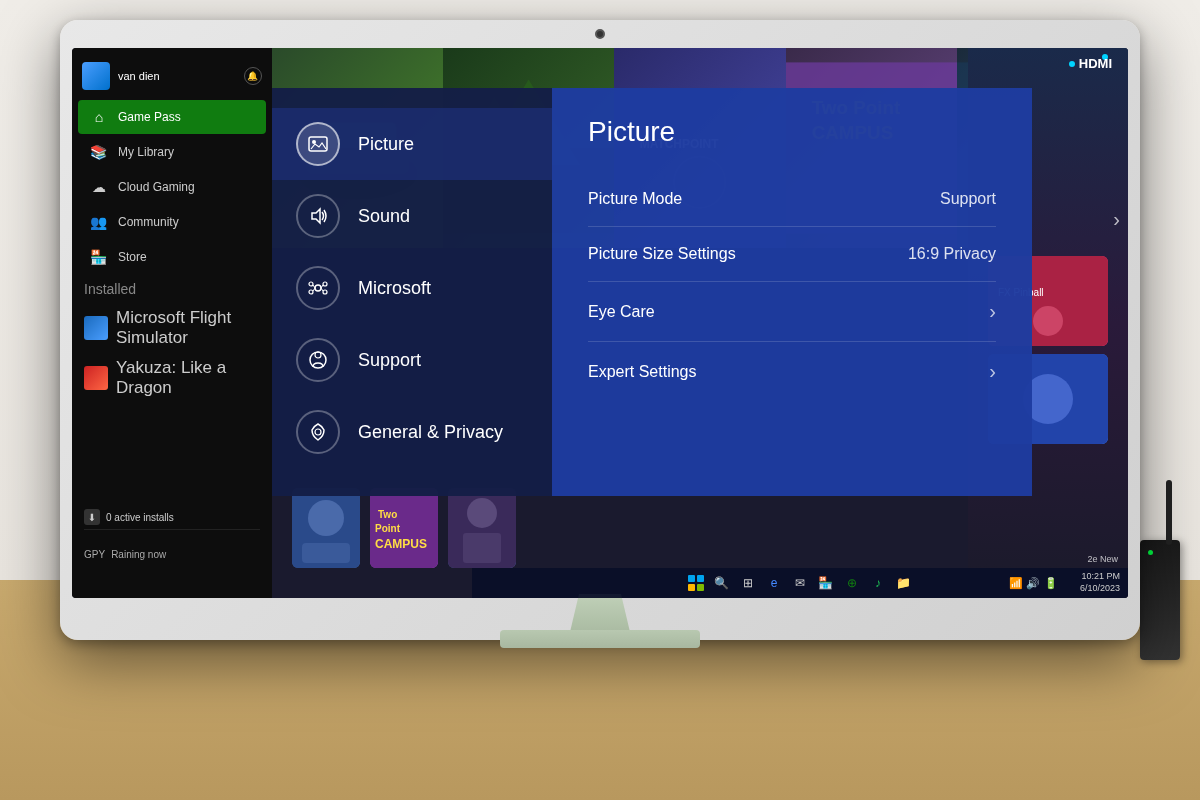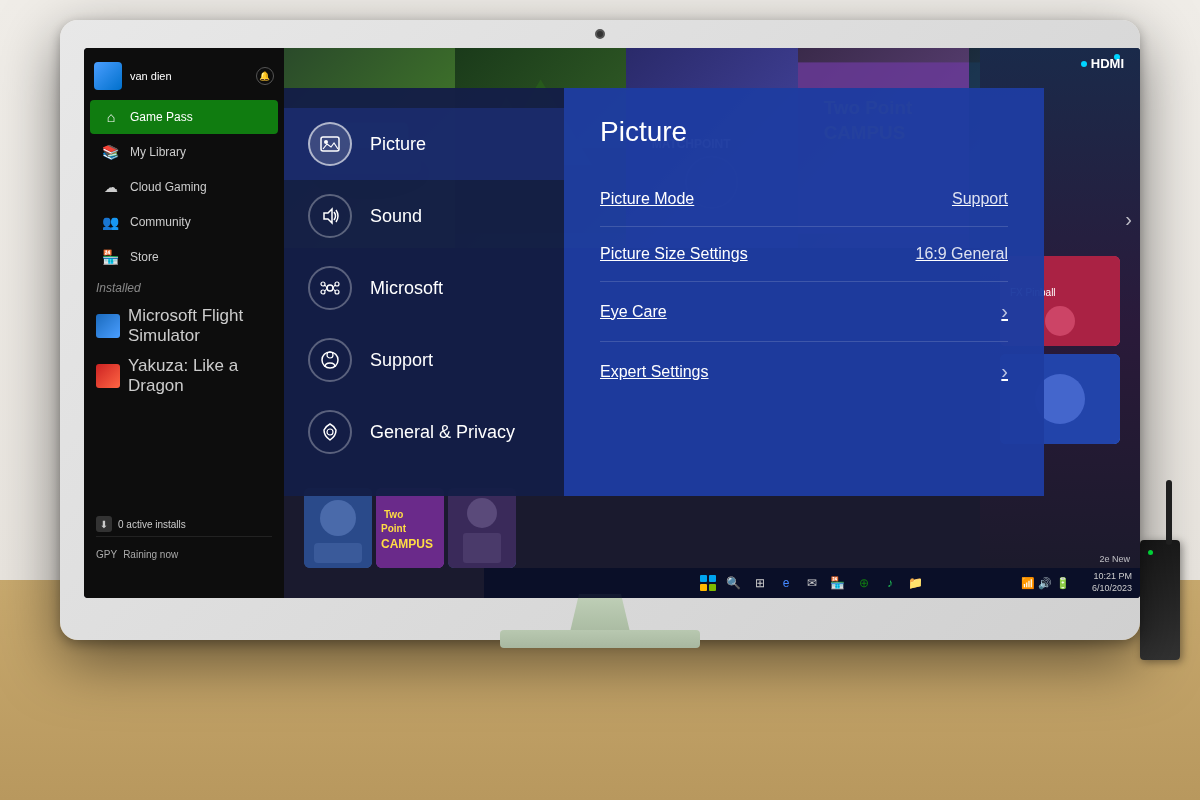--- a/index.html
+++ b/index.html
@@ -29,21 +29,21 @@
       position: absolute;
       top: 20px;
       left: 60px;
       right: 60px;
       bottom: 160px;
       background: linear-gradient(135deg, #e8e8e8 0%, #d0d0d0 100%);
       border-radius: 18px;
       box-shadow: 0 20px 60px rgba(0,0,0,0.5), 0 4px 12px rgba(0,0,0,0.3);
       display: flex;
       flex-direction: column;
-      align-items: flex-end;
+      align-items: center;
     }
 
     
     .monitor-bezel-top {
       width: 100%;
       height: 28px;
       display: flex;
       align-items: center;
       justify-content: center;
       position: relative;
@@ -158,22 +158,21 @@
       display: flex;
       align-items: center;
       justify-content: center;
       font-size: 14px;
       flex-shrink: 0;
     }
 
     .xbox-installed-section {
       padding: 6px 12px;
       color: #888;
-      font-size: 12px;
-      font-style: italic;
+      font-size: 14px;
     }
 
     .xbox-installed-game {
       display: flex;
       align-items: center;
       padding: 5px 12px;
       color: #ccc;
       font-size: 17px;
       cursor: pointer;
     }
@@ -222,21 +221,21 @@
       font-size: 10px;
     }
 
     .weather-item {
       display: flex;
       align-items: center;
       color: #aaa;
       font-size: 10px;
       gap: 6px;
       border-top: 1px solid #222;
-      padding-top: 12px;
+      padding-top: 19px;
     }
 
     
     .main-content {
       position: absolute;
       left: 200px;
       top: 0;
       right: 0;
       height: 100%;
       background: #1a1a2e;
@@ -391,21 +390,20 @@
     }
 
     .settings-row {
       display: flex;
       align-items: center;
       justify-content: space-between;
       padding: 18px 0;
       border-bottom: 1px solid rgba(255,255,255,0.15);
       color: white;
       cursor: pointer;
-      text-decoration: underline;
     }
 
     .settings-row:last-child {
       border-bottom: none;
     }
 
     .settings-row-label {
       font-size: 16px;
       font-weight: 400;
     }
@@ -745,21 +743,21 @@
           <div class="settings-row">
             <span class="settings-row-label">Picture Mode</span>
             <div style="display:flex;align-items:center">
               <span class="settings-row-value">Support</span>
             </div>
           </div>
 
           <div class="settings-row">
             <span class="settings-row-label">Picture Size Settings</span>
             <div style="display:flex;align-items:center">
-              <span class="settings-row-value">16:9 General</span>
+              <span class="settings-row-value">16:9 Privacy</span>
             </div>
           </div>
 
           <div class="settings-row">
             <span class="settings-row-label">Eye Care</span>
             <div style="display:flex;align-items:center">
               <span class="settings-row-value"></span>
               <span class="chevron-right-settings">›</span>
             </div>
           </div>
@@ -768,21 +766,21 @@
             <span class="settings-row-label">Expert Settings</span>
             <div style="display:flex;align-items:center">
               <span class="settings-row-value"></span>
               <span class="chevron-right-settings">›</span>
             </div>
           </div>
 
         </div>
       </div>
 
-      <div style="position:absolute;bottom:30px;left:20px;display:flex;gap:4px;z-index:20;">
+      <div style="position:absolute;bottom:30px;left:20px;display:flex;gap:10px;z-index:20;">
         <div class="game-thumb-item" style="background:linear-gradient(135deg,#1a3a6a,#4a6aaa);">
           <svg width="68" height="80" viewBox="0 0 68 80">
             <rect width="68" height="80" fill="#2a4a8a"></rect>
             <circle cx="34" cy="30" r="18" fill="#4a6aaa"></circle>
             <rect x="10" y="55" width="48" height="20" rx="4" fill="#3a5a9a"></rect>
           </svg>
         </div>
         <div class="game-thumb-item campus-thumb">
           <svg width="68" height="80" viewBox="0 0 68 80">
             <rect width="68" height="80" fill="#6a2a8a"></rect>

